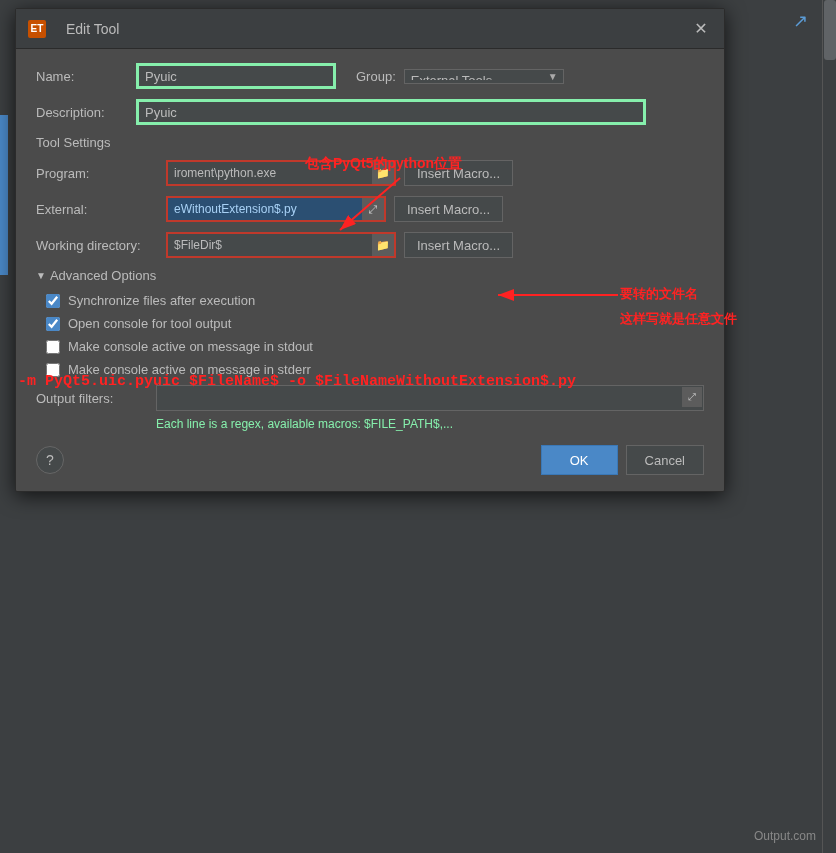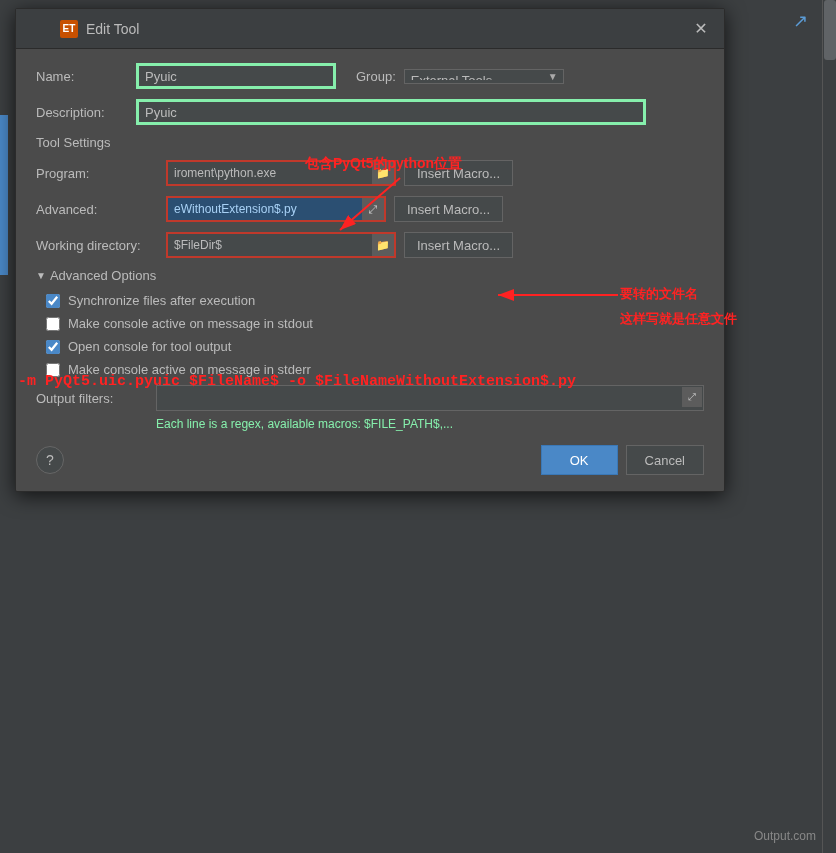--- a/index.html
+++ b/index.html
@@ -85,22 +85,21 @@
       padding: 8px 12px;
       display: flex;
       align-items: center;
       justify-content: space-between;
       height: 40px;
     }
 
     .dialog-title-left {
       display: flex;
       align-items: center;
-      gap: 8px;
-      margin-left: 32px;
+      gap: 20px;
     }
 
     .dialog-icon {
       width: 18px;
       height: 18px;
       background: #c75000;
       border-radius: 2px;
       display: flex;
       align-items: center;
       justify-content: center;
@@ -532,21 +531,21 @@
       <div class="settings-row">
         <span class="settings-label">Program:</span>
         <div class="settings-input-wrapper">
           <input class="settings-input" type="text" value="iroment\python.exe" style="">
           <button class="browse-btn">📁</button>
         </div>
         <button class="insert-macro-btn">Insert Macro...</button>
       </div>
 
       <div class="settings-row">
-        <span class="settings-label">Advanced:</span>
+        <span class="settings-label">External:</span>
         <div class="settings-input-wrapper">
           <input class="settings-input arguments-input" type="text" value="eWithoutExtension$.py" style="">
           <button class="expand-btn">⤢</button>
         </div>
         <button class="insert-macro-btn">Insert Macro...</button>
       </div>
 
       <div class="settings-row">
         <span class="settings-label">Working directory:</span>
         <div class="settings-input-wrapper">
@@ -563,27 +562,27 @@
         <span class="collapse-arrow">▼</span>
         <span class="advanced-title">Advanced Options</span>
       </div>
 
       <div class="checkbox-row">
         <input type="checkbox" class="checkbox-input" checked="" style="">
         <label class="checkbox-label">Synchronize files after execution</label>
       </div>
 
       <div class="checkbox-row">
+        <input type="checkbox" class="checkbox-input" checked="" style="">
+        <label class="checkbox-label">Open console for tool output</label>
+      </div>
+
+      <div class="checkbox-row">
         <input type="checkbox" class="checkbox-input" style="">
         <label class="checkbox-label">Make console active on message in stdout</label>
-      </div>
-
-      <div class="checkbox-row">
-        <input type="checkbox" class="checkbox-input" checked="" style="">
-        <label class="checkbox-label">Open console for tool output</label>
       </div>
 
       <div class="checkbox-row">
         <input type="checkbox" class="checkbox-input" style="">
         <label class="checkbox-label">Make console active on message in stderr</label>
       </div>
     </div>
 
     <div class="output-filters-row">
       <span class="output-label">Output filters:</span>

